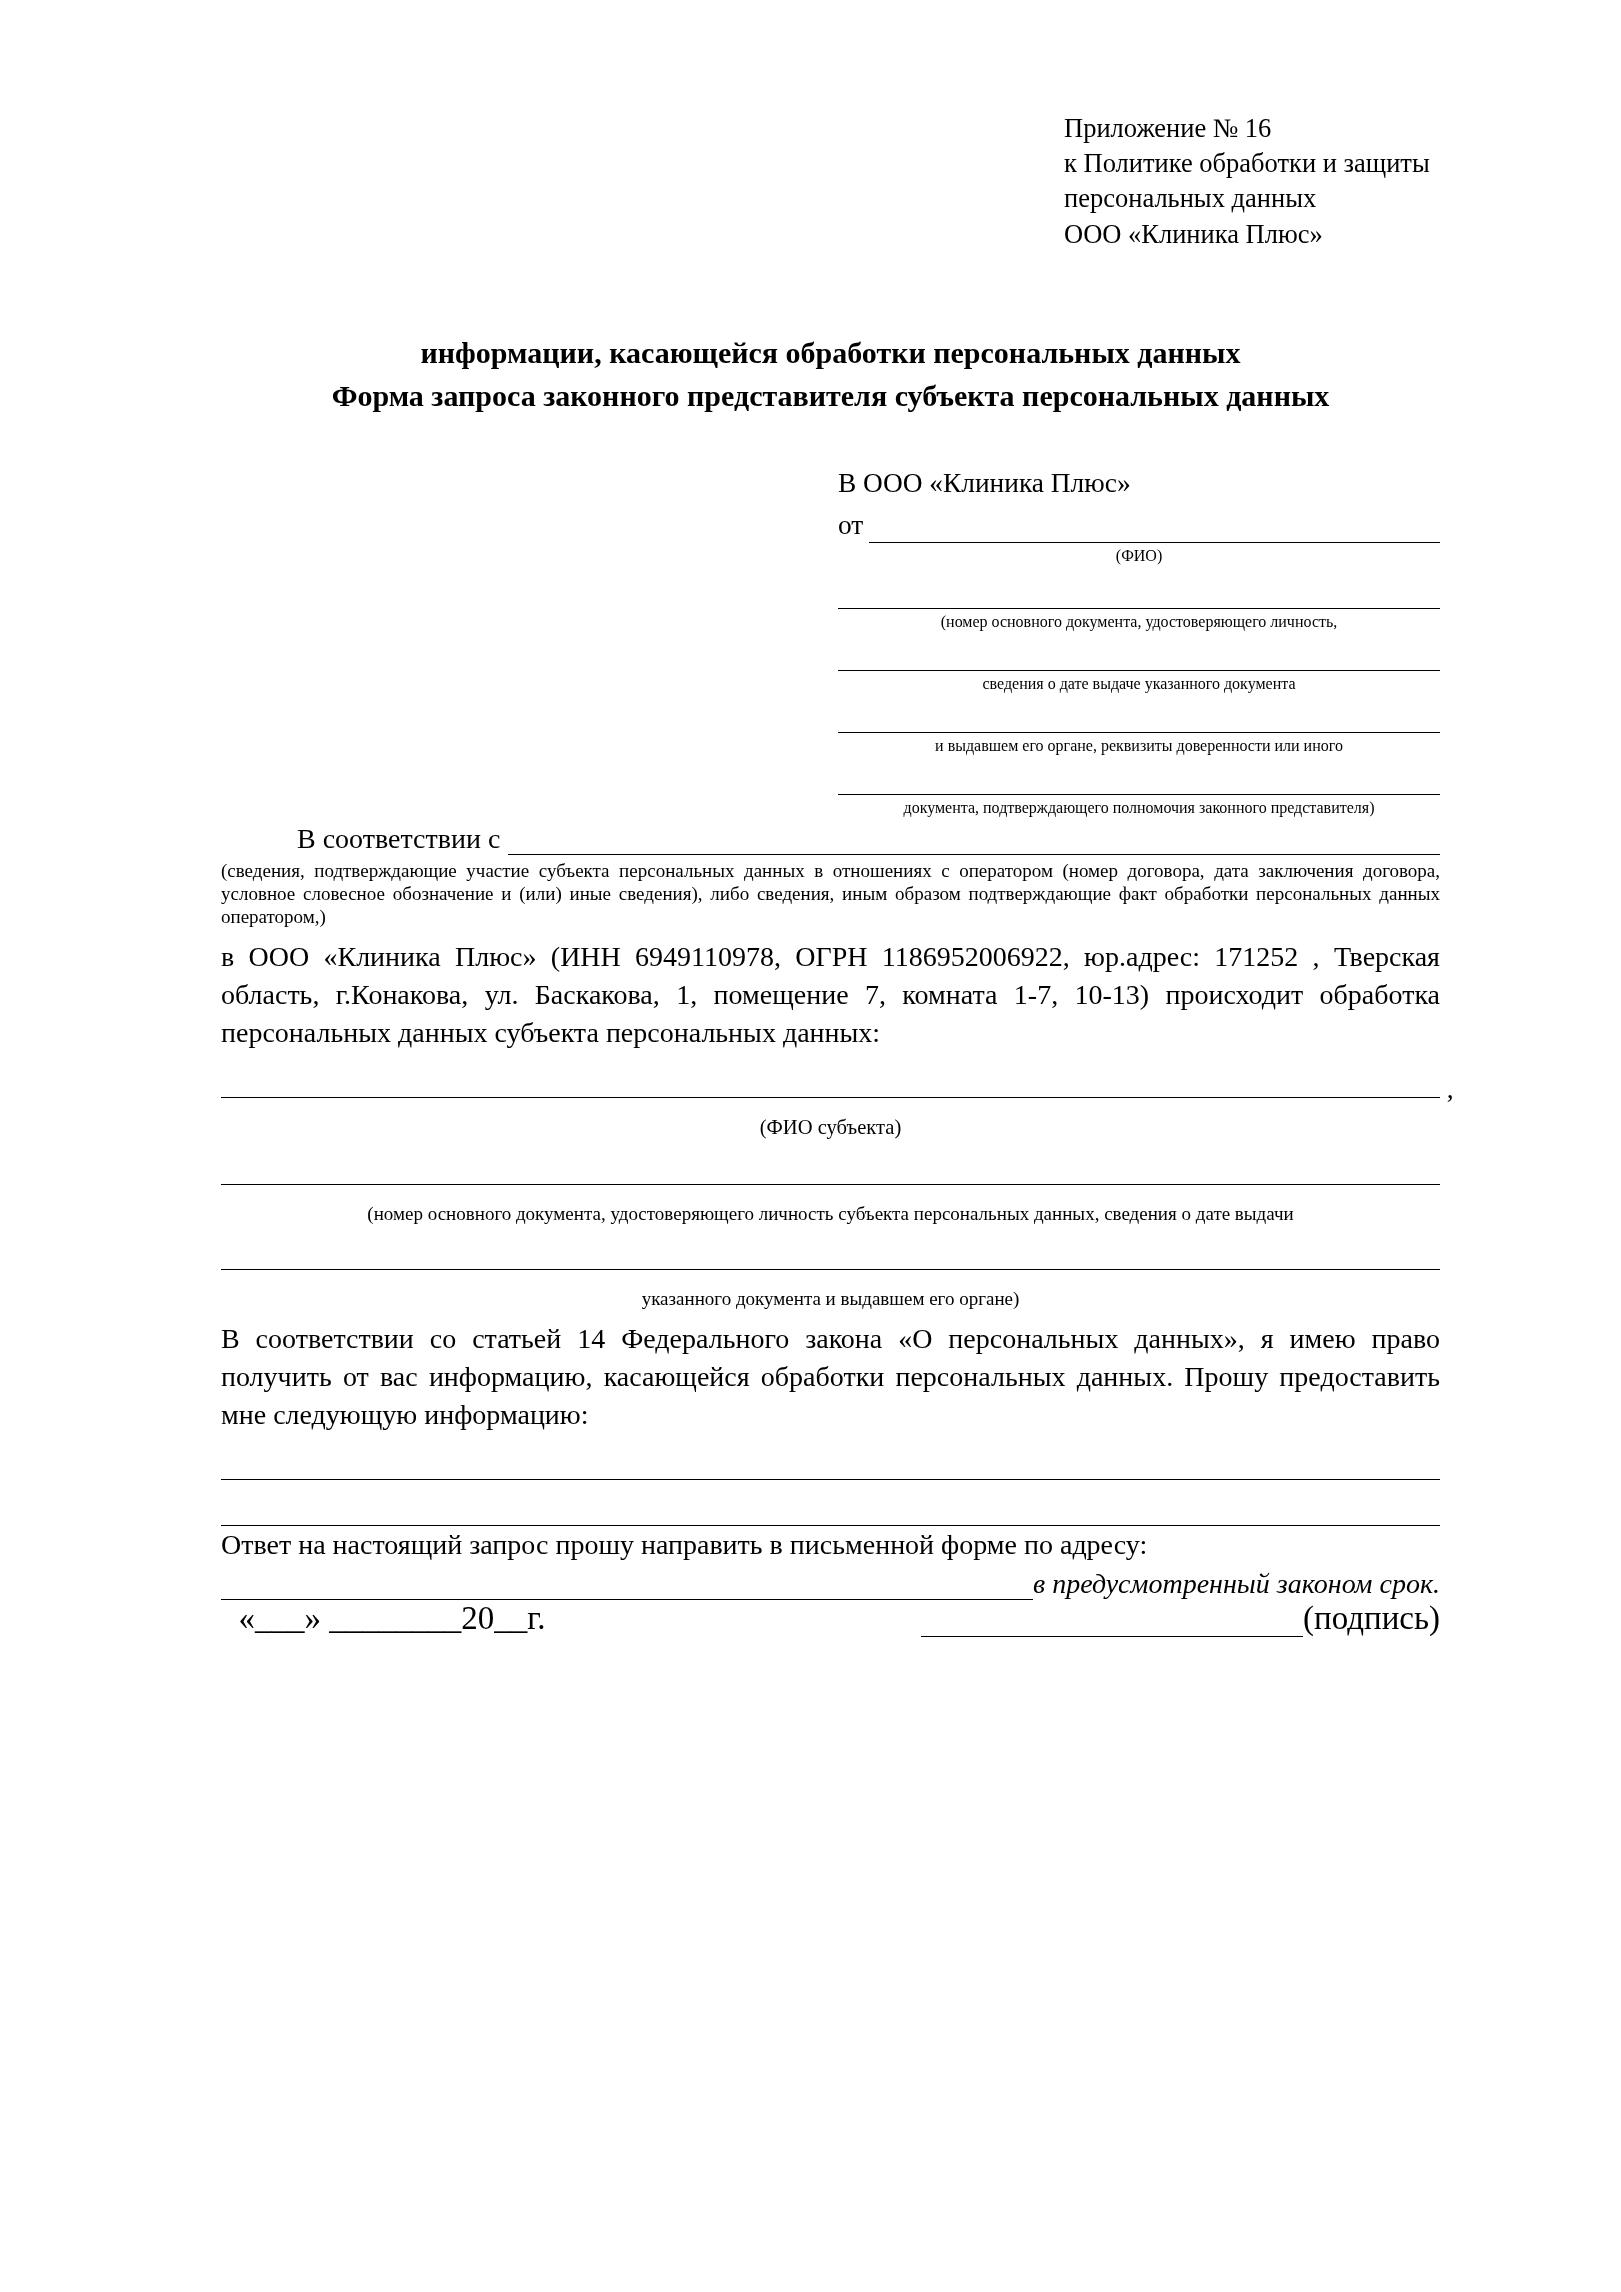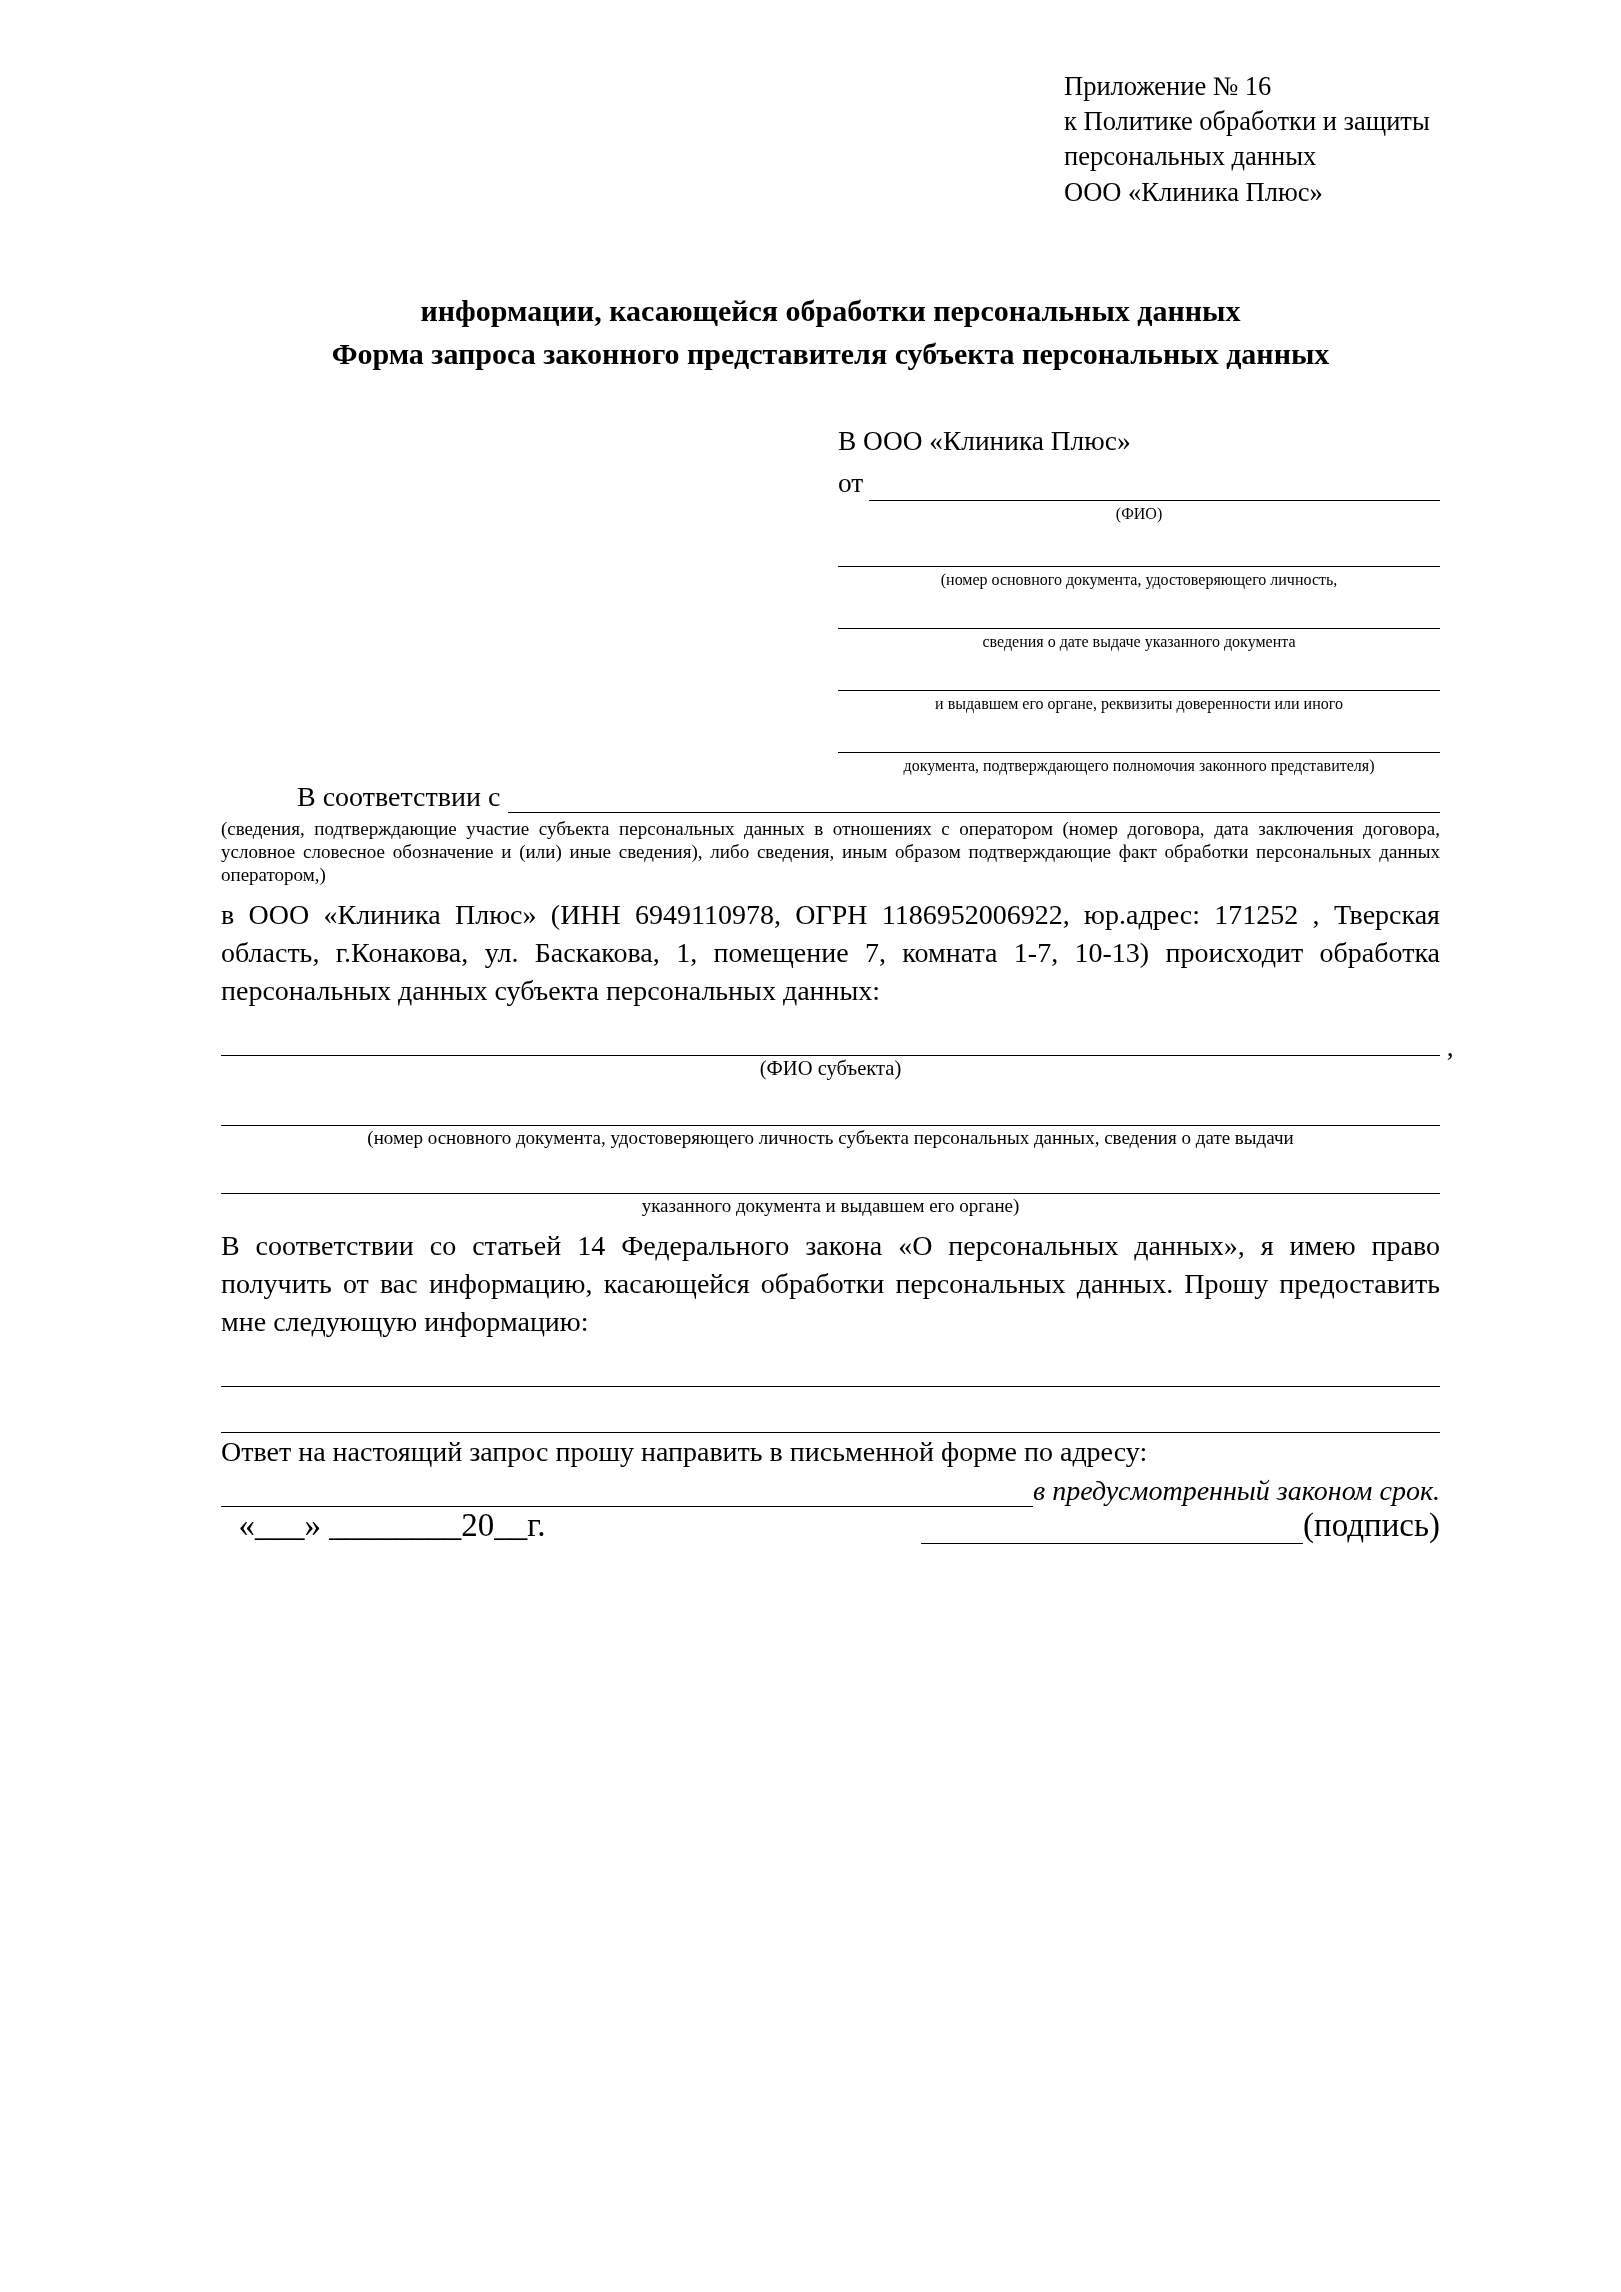--- a/index.html
+++ b/index.html
@@ -12,21 +12,21 @@
     height: 2293px;
     font-family: "Liberation Serif", "DejaVu Serif", serif;
     color: #000000;
     position: relative;
   }
   .page {
     position: relative;
     width: 1621px;
     height: 1724px;
     box-sizing: border-box;
-    padding: 69px 181px 0 221px;
+    padding: 111px 181px 0 221px;
   }
 
   
   .appendix-block {
     margin-left: 843px;
     font-size: 26.5px;
     line-height: 1.33;
   }
   .appendix-block div {
     white-space: nowrap;
@@ -117,21 +117,21 @@
   }
   .comma-after {
     position: absolute;
     right: -13.7px;
     bottom: -7.8px;
     font-size: 27.4px;
   }
   .cap-center {
     text-align: center;
     font-size: 19px;
-    margin-top: 1px;
+    margin-top: 18px;
   }
   .cap-center.sz21 { font-size: 20.6px; }
 
   .answer-para {
     font-size: 28px;
     line-height: 1.36;
     text-align: justify;
     margin-top: 0;
   }
   .row-answer {

